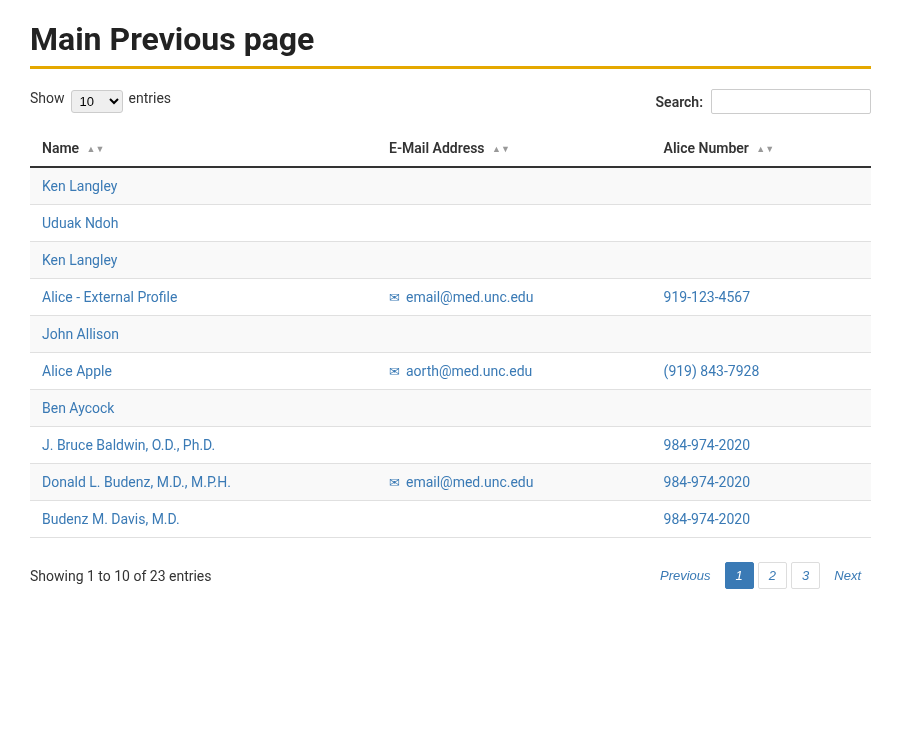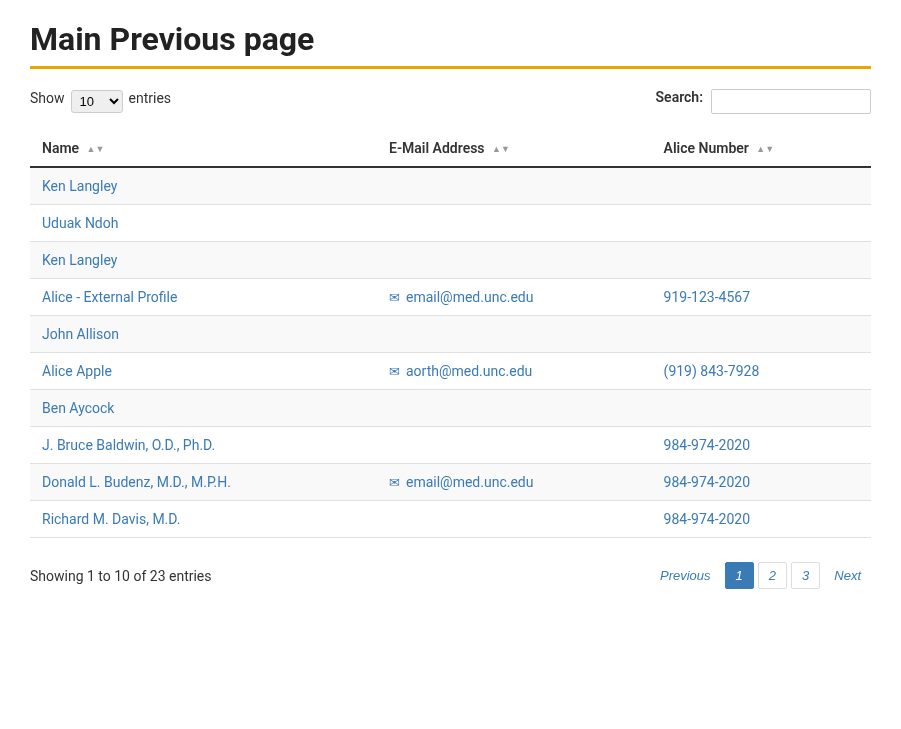--- a/index.html
+++ b/index.html
@@ -35,21 +35,21 @@
       color: #333;
     }
     .show-entries select {
       border: 1px solid #ccc;
       padding: 2px 4px;
       font-size: 13px;
       border-radius: 3px;
     }
     .search-control {
       display: flex;
-      align-items: flex-start;
+      align-items: center;
       gap: 8px;
     }
     .search-control label {
       font-weight: 600;
       color: #333;
     }
     .search-control input {
       border: 1px solid #ccc;
       padding: 4px 8px;
       font-size: 13px;
@@ -243,21 +243,21 @@
         <td><a href="#" class="name-link">Donald L. Budenz, M.D., M.P.H.</a></td>
         <td>
           <div class="email-cell">
             <span class="email-icon">✉</span>
             <a href="#" class="name-link">email@med.unc.edu</a>
           </div>
         </td>
         <td><a href="#" class="phone-link">984-974-2020</a></td>
       </tr>
       <tr>
-        <td><a href="#" class="name-link">Richard M. Davis, M.D.</a></td>
+        <td><a href="#" class="name-link">Budenz M. Davis, M.D.</a></td>
         <td></td>
         <td><a href="#" class="phone-link">984-974-2020</a></td>
       </tr>
     </tbody>
 </table>
 
 <div class="footer-row">
   <span class="showing-text">Showing 1 to 10 of 23 entries</span>
   <div class="pagination">
     <button class="prev-next">Previous</button>

